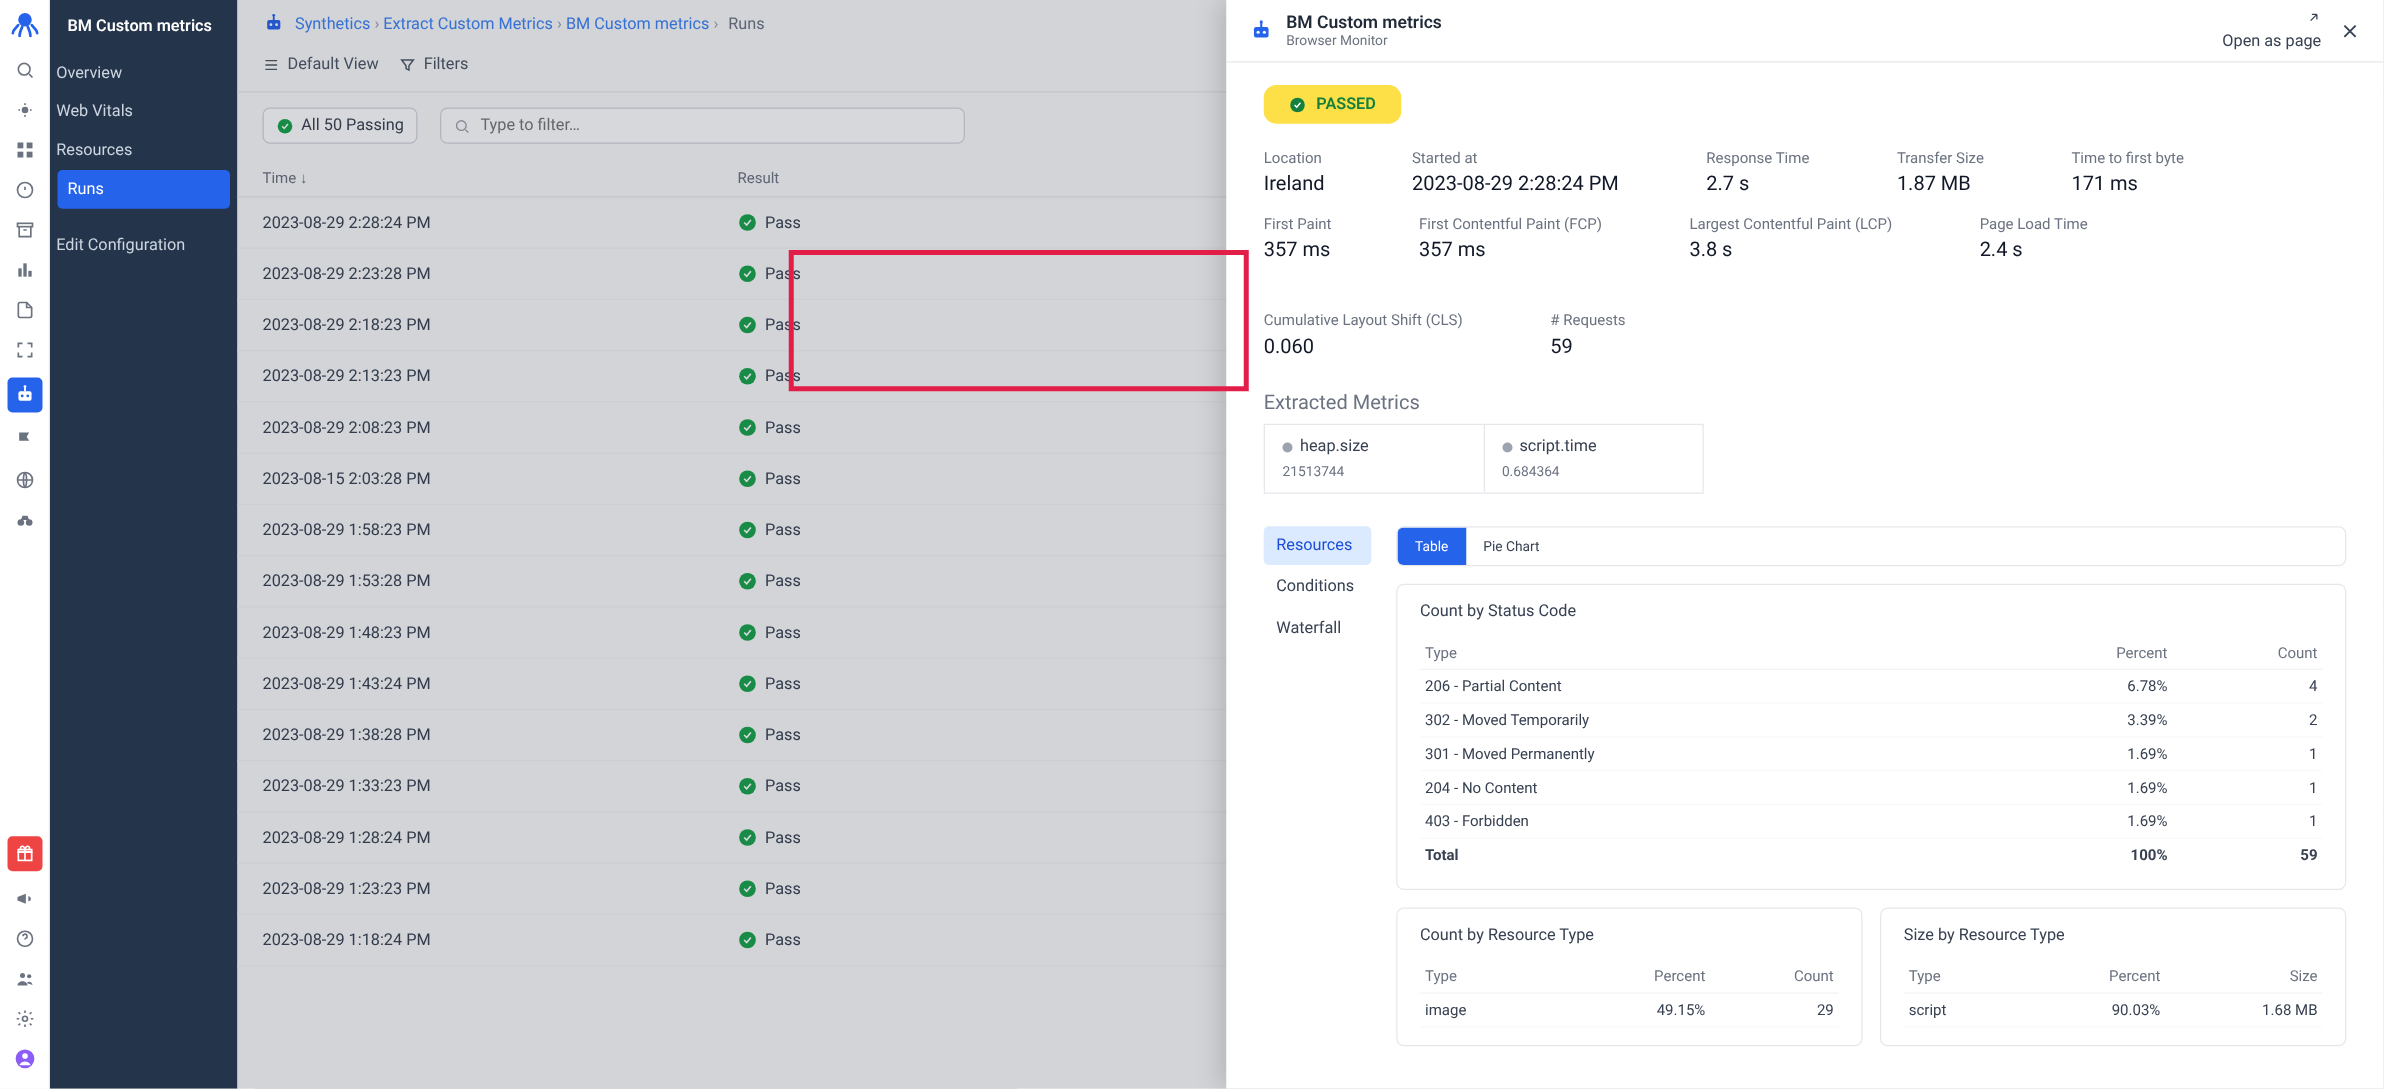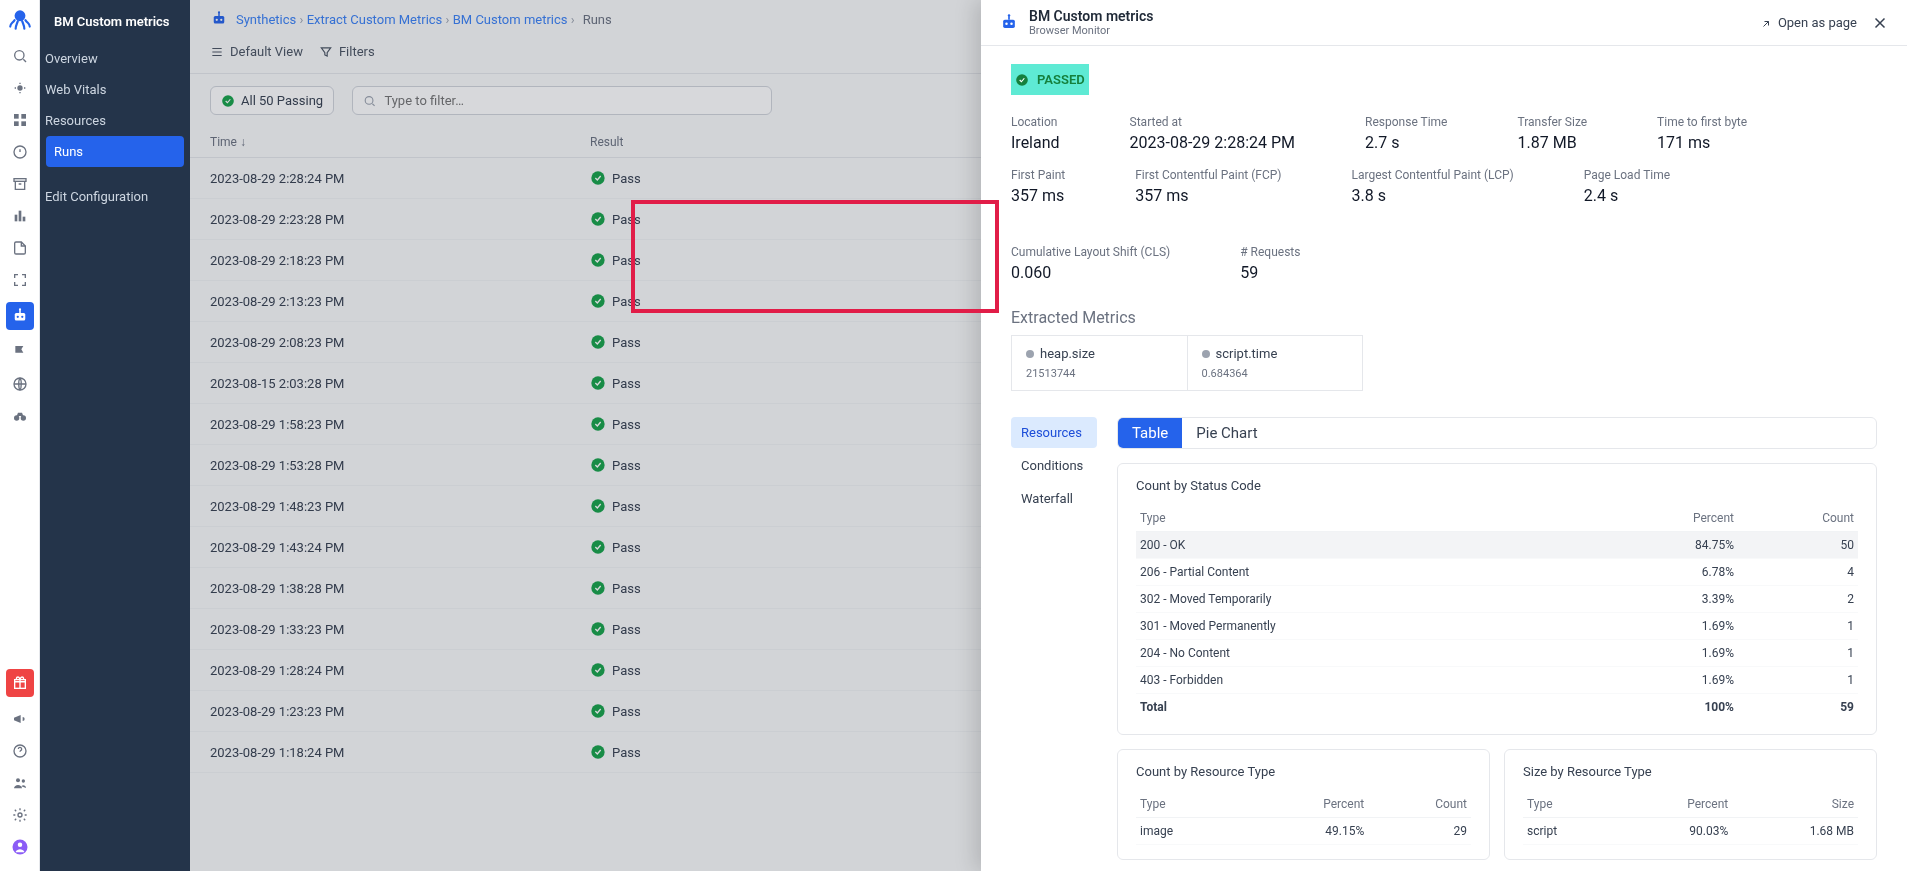--- a/index.html
+++ b/index.html
@@ -48,25 +48,25 @@
 
 .dim { position:absolute; left:0; top:0; right:0; bottom:0; background:rgba(31,41,55,0.18); pointer-events:none; }
 
 
 .panel { position:absolute; top:0; right:0; width:926px; height:100%; background:#fff; box-shadow:-6px 0 20px rgba(0,0,0,0.15); display:flex; flex-direction:column; }
 .phead { display:flex; align-items:center; padding:8px 18px; border-bottom:1px solid #e5e7eb;}
 .phead .picon { width:20px; height:20px; color:#2563eb; margin-right:10px;}
 .phead .ptitle { font-size:14px; font-weight:600; color:#1f2937;}
 .phead .psub { font-size:11px; color:#6b7280;}
 .phead .spacer { flex:1;}
-.phead .openp { font-size:13px; color:#374151; cursor:pointer; display:flex; align-items:flex-end; gap:6px; margin-right:14px;}
+.phead .openp { font-size:13px; color:#374151; cursor:pointer; display:flex; align-items:flex-end; gap:6px; margin-right:14px;flex-direction:column;}
 .phead .closex { width:18px; height:18px; cursor:pointer; color:#374151;}
 
 .pbody { flex:1; overflow:auto; padding:18px 30px;}
-.passchip { display:inline-flex; align-items:center; gap:8px; background:#5eead4; color:#15803d; font-weight:600; border-radius:0; padding:8px 4px; font-size:13px;}
+.passchip { display:inline-flex; align-items:center; gap:8px; background:#fde047; color:#15803d; font-weight:600; border-radius:10px; padding:8px 20px; font-size:13px;}
 .passchip .pc { width:14px; height:14px;}
 
 .metrics { display:flex; flex-wrap:wrap; gap:40px 70px; margin-top:20px;}
 .mcell .ml { font-size:12px; color:#6b7280; margin-bottom:4px;}
 .mcell .mv { font-size:16px; color:#111827; }
 
 .exhead { font-size:16px; color:#6b7280; margin-top:26px; }
 .exgrid { display:flex; border:1px solid #e5e7eb; width:352px; margin-top:8px;}
 .excell { flex:1; padding:10px 14px; border-right:1px solid #e5e7eb;}
 .excell:last-child{border-right:none;}
@@ -75,21 +75,21 @@
 .excell .ev { font-size:11px; color:#6b7280; margin-top:6px;}
 
 
 .redbox { position:absolute; border:4px solid #e11d48; }
 
 .viewrow { display:flex; align-items:flex-start; gap:20px; margin-top:26px;}
 .vtabs { width:86px; }
 .vtab { padding:8px 10px; font-size:13px; color:#374151; border-radius:4px; cursor:pointer; margin-bottom:2px;}
 .vtab.active { background:#dbeafe; color:#1d4ed8;}
 .vchips { display:flex; border:1px solid #e5e7eb; border-radius:6px; overflow:hidden; height:32px;}
-.vchip { padding:6px 14px; font-size:15px; cursor:pointer; color:#374151; display:flex; align-items:center;}
+.vchip { padding:6px 14px; font-size:11px; cursor:pointer; color:#374151; display:flex; align-items:center;}
 .vchip.active { background:#2563eb; color:#fff;}
 
 .card { margin-top:14px; border:1px solid #e5e7eb; border-radius:6px; padding:14px 18px;}
 .card h3 { font-size:13px; font-weight:400; color:#374151; margin-bottom:12px;}
 .dtbl { width:100%; border-collapse:collapse; font-size:12px;}
 .dtbl th { text-align:left; font-weight:400; color:#6b7280; border-bottom:1px solid #f1f3f5; padding:6px 4px;}
 .dtbl th.r, .dtbl td.r { text-align:right;}
 .dtbl td { padding:6px 4px; color:#374151; border-bottom:1px solid #f8f9fa;}
 .dtbl tr.hl td { background:#f3f4f6;}
 .dtbl tr.tot td { font-weight:700; border-top:1px solid #e5e7eb; border-bottom:none;}
@@ -561,25 +561,20 @@
           <h3>Count by Status Code</h3>
           <table class="dtbl">
             <thead>
                 <tr>
               <th>Type</th>
               <th class="r" style="width:140px;">Percent</th>
               <th class="r" style="width:120px;">Count</th>
             </tr>
               </thead>
             <tbody id="status-tbody">
-                <tr class="hl">
-                  <td>200 - OK</td>
-                  <td class="r">84.75%</td>
-                  <td class="r">50</td>
-                </tr>
                 <tr>
                   <td>206 - Partial Content</td>
                   <td class="r">6.78%</td>
                   <td class="r">4</td>
                 </tr>
                 <tr>
                   <td>302 - Moved Temporarily</td>
                   <td class="r">3.39%</td>
                   <td class="r">2</td>
                 </tr>

